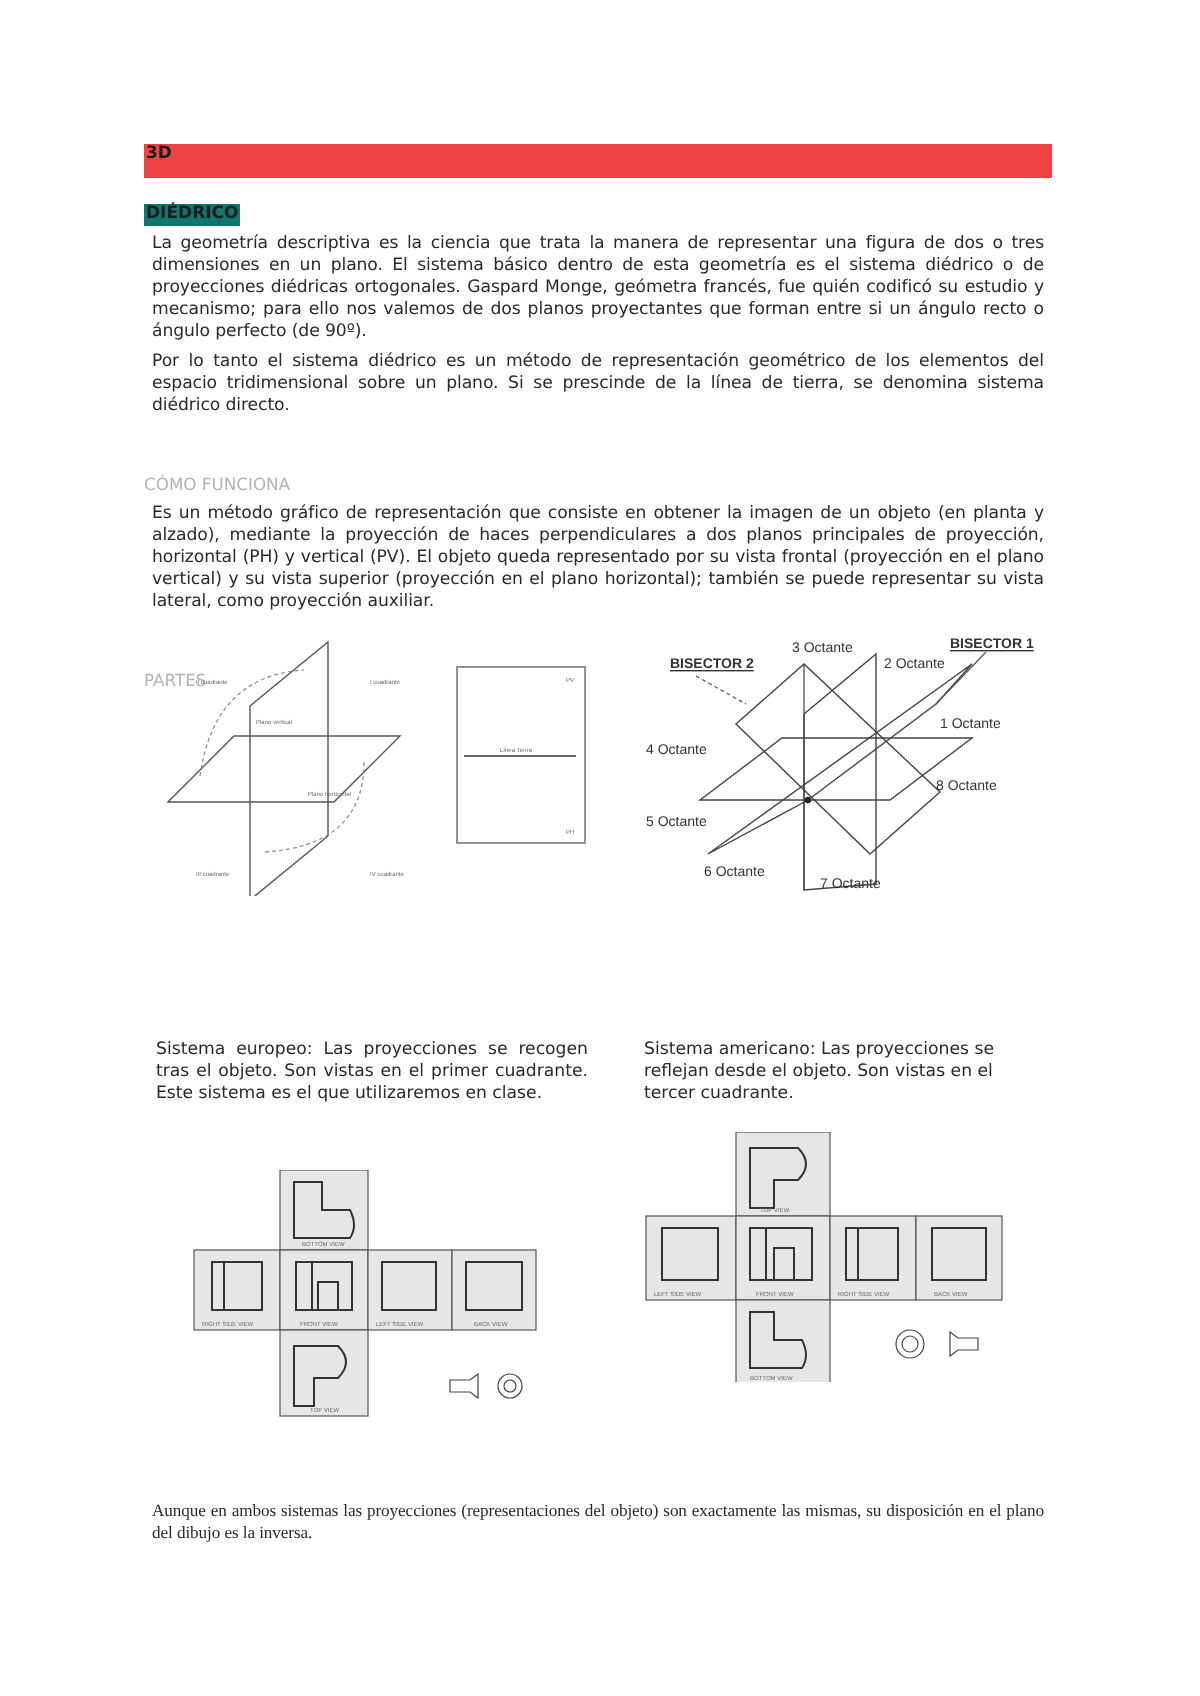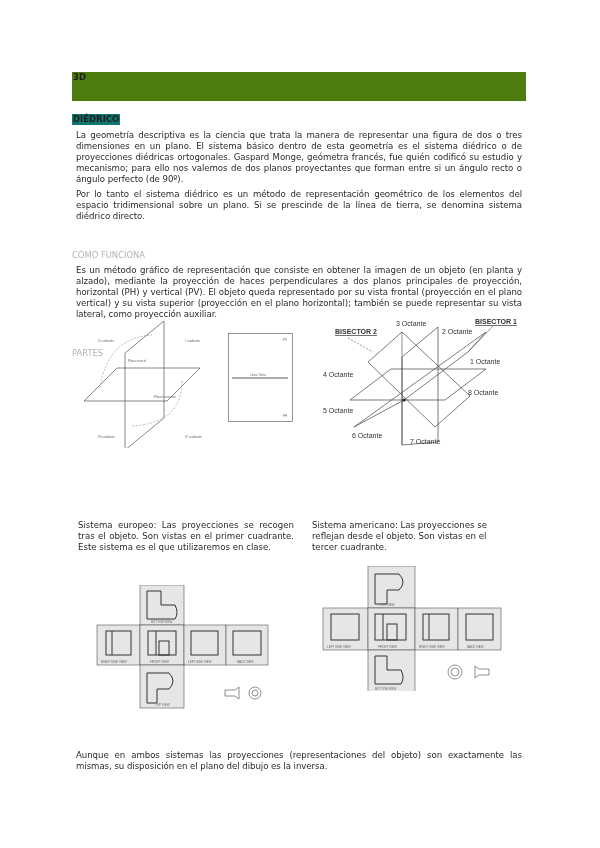--- a/index.html
+++ b/index.html
@@ -1,19 +1,19 @@
 <!DOCTYPE html>
 <html><head>
 <meta charset="utf-8">
 <style>
   html, body { margin: 0; padding: 0; background: #ffffff; }
   body { width: 600px; height: 848px; position: relative; overflow: hidden;
          font-family: "DejaVu Sans", sans-serif; color: #2a2a2a; }
   .page { position: absolute; left: 72px; top: 72px; width: 454px; }
-  .bar { background: #4d7c0f; height: 29px; font-size: 8.5px; font-weight: bold; line-height: 11px; padding-left: 1px; color: #1e1e1e; }
+  .bar { background: #ef4444; height: 17px; font-size: 8.5px; font-weight: bold; line-height: 11px; padding-left: 1px; color: #1e1e1e; }
   .h-diedrico { margin-top: 13px; display: inline-block; background: #0f766e; font-size: 8.5px; font-weight: bold; line-height: 11px; padding: 0 1px; color: #1e1e1e; }
   p { margin: 4px; font-size: 8.6px; line-height: 11px; text-align: justify; letter-spacing: -0.05px; }
   .sub { color: #b3b3b3; font-size: 8.4px; margin-top: 28px; line-height: 11px; }
   .fig { position: absolute; }
   .fig svg { display: block; }
   .col { position: absolute; font-size: 8.6px; line-height: 11px; text-align: justify; }
   .lbl { font-family: "Liberation Sans", sans-serif; font-size: 7px; fill: #333; }
   .tiny { font-family: "Liberation Sans", sans-serif; font-size: 3px; fill: #666; }
 </style>
 </head>
@@ -80,21 +80,21 @@
     <text class="lbl" x="157" y="12" style="font-weight:bold; text-decoration:underline;">BISECTOR 1</text>
     <line x1="30" y1="26" x2="55" y2="40" stroke="#555" stroke-dasharray="2,1.5" stroke-width="0.6"></line>
     <line x1="175" y1="14" x2="150" y2="40" stroke="#555" stroke-width="0.6"></line>
   </svg>
 </div>
 
 <div class="page" style="top:466px;">
 </div>
 
 <div class="col" style="left:78px; top:520px; width:216px;">Sistema europeo: Las proyecciones se recogen tras el objeto. Son vistas en el primer cuadrante. Este sistema es el que utilizaremos en clase.</div>
-<div class="col" style="left:312px; top:520px; width:200px; text-align:left;">Sistema americano: Las proyecciones se reflejan desde el objeto. Son vistas en el tercer cuadrante.</div>
+<div class="col" style="left:322px; top:520px; width:200px; text-align:left;">Sistema americano: Las proyecciones se reflejan desde el objeto. Son vistas en el tercer cuadrante.</div>
 
 <div class="fig" style="left:95px; top:585px;">
   <svg width="180" height="125" viewBox="0 0 180 125">
     <g fill="#e6e6e6" stroke="#555" stroke-width="0.6">
       <rect x="45" y="0" width="44" height="40"></rect>
       <rect x="2" y="40" width="43" height="40"></rect>
       <rect x="45" y="40" width="44" height="40"></rect>
       <rect x="89" y="40" width="42" height="40"></rect>
       <rect x="131" y="40" width="42" height="40"></rect>
       <rect x="45" y="80" width="44" height="43"></rect>
@@ -152,15 +152,15 @@
     <text class="tiny" x="152" y="82">BACK VIEW</text>
     <text class="tiny" x="60" y="124">BOTTOM VIEW</text>
     <g fill="none" stroke="#444" stroke-width="0.6">
       <circle cx="140" cy="106" r="7"></circle>
         <circle cx="140" cy="106" r="4"></circle>
       <path d="M160,100 l4,3 h10 v6 h-10 l-4,3 z"></path>
     </g>
   </svg>
 </div>
 
-<div class="page" style="top:746px;">
+<div class="page" style="top:746px;font-family:Liberation Serif, serif;">
   <p>Aunque en ambos sistemas las proyecciones (representaciones del objeto) son exactamente las mismas, su disposición en el plano del dibujo es la inversa.</p>
 </div>
 
 </body></html>

